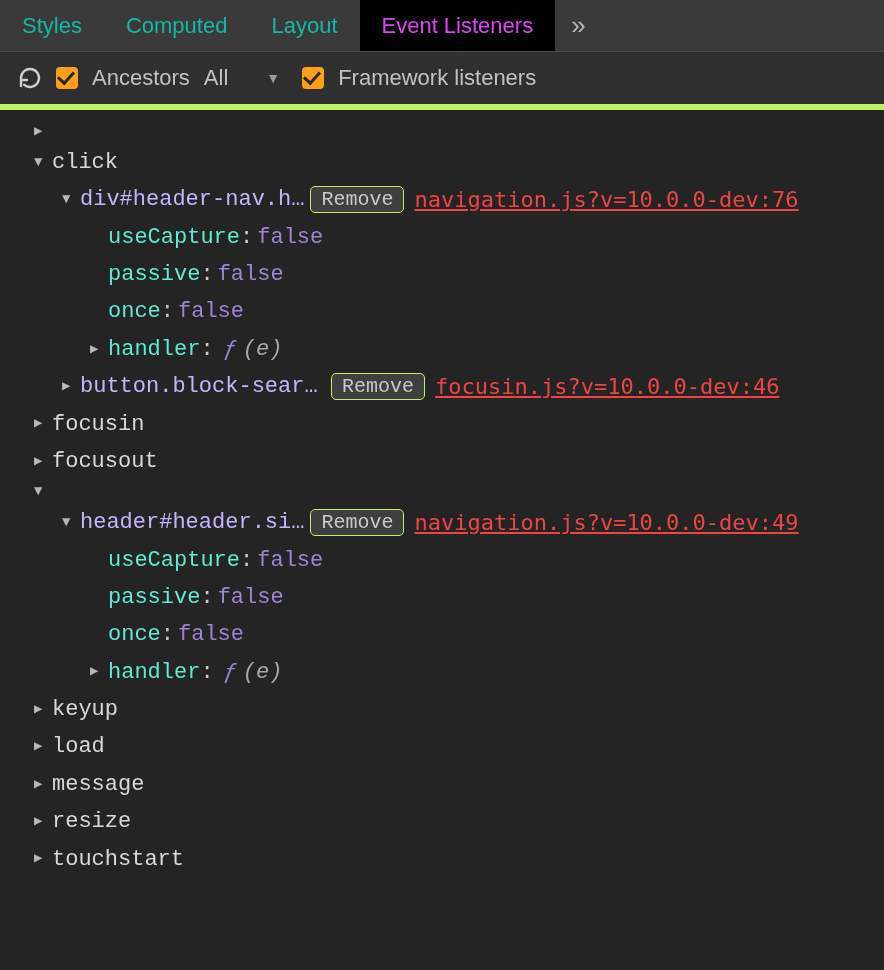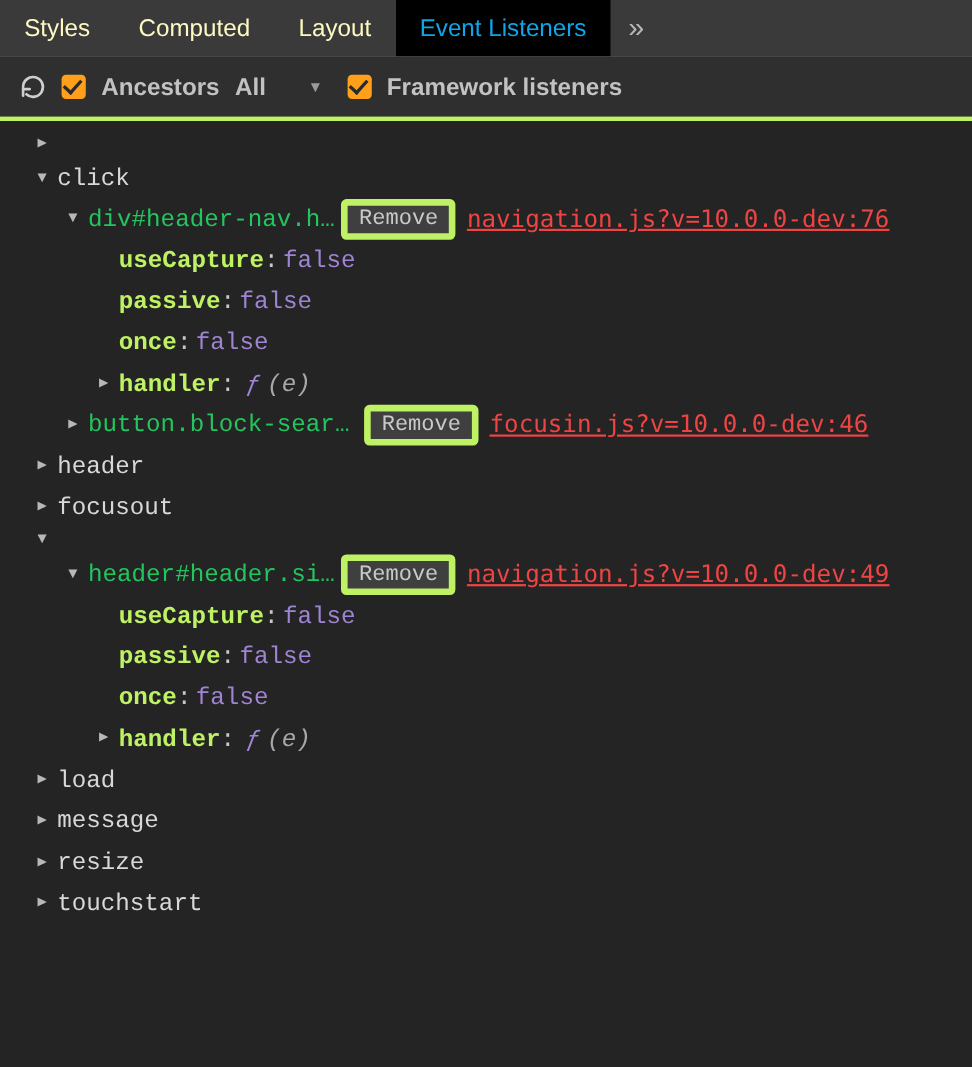--- a/index.html
+++ b/index.html
@@ -16,44 +16,43 @@
     display: flex;
     align-items: stretch;
     height: 52px;
     background: #3a3a3a;
     border-bottom: 1px solid #4a4a4a;
   }
   .tab {
     padding: 0 22px;
     display: flex;
     align-items: center;
-    color: #fef9c3;
+    color: #14b8a6;
     cursor: default;
     font-size: 22px;
   }
   .tab.active {
     background: #000;
-    color: #0ea5e9;
+    color: #d946ef;
   }
   .tab-overflow {
     padding: 0 16px;
     display: flex;
     align-items: center;
     color: #b8b8b8;
     font-size: 26px;
   }
   .toolbar {
     display: flex;
     align-items: center;
     gap: 14px;
     height: 58px;
     padding: 0 18px;
     background: #2f2f2f;
-    border-bottom: 4px solid #bef264;
-    font-weight: bold;
+    border-bottom: 6px solid #bef264;
   }
   .refresh-icon {
     width: 24px; height: 24px;
     color: #cfcfcf;
   }
   .checkbox {
     width: 22px; height: 22px;
     background: #ff9f1a;
     border-radius: 4px;
     position: relative;
@@ -101,29 +100,29 @@
     font-size: 14px;
     flex-shrink: 0;
     text-align: left;
   }
   .caret.closed::before { content: "▶"; }
   .caret.open::before { content: "▼"; }
   .indent-1 { padding-left: 24px; }
   .indent-2 { padding-left: 52px; }
   .indent-3 { padding-left: 80px; }
   .evt-name { color: #d8d8d8; }
-  .selector { color: #22c55e; }
-  .prop-key { color: #bef264; font-weight: bold; }
+  .selector { color: #c4b5fd; }
+  .prop-key { color: #5eead4; }
   .prop-val { color: #9f84d4; }
   .colon { color: #c9c9c9; margin: 0 4px 0 0; }
   .fn-f { color: #9f84d4; font-style: italic; margin-left: 6px;}
   .fn-args { color: #a8a8a8; font-style: italic; margin-left: 6px;}
   .remove-btn {
     background: #3f3f3f;
-    border: 6px solid #bef264;
+    border: 1px solid #bef264;
     color: #c9c9c9;
     font-family: inherit;
     font-size: 20px;
     padding: 1px 10px;
     border-radius: 5px;
     margin: 0 10px 0 6px;
     cursor: default;
     flex-shrink: 0;
   }
   .link {
@@ -208,21 +207,21 @@
       <span class="fn-args">(e)</span>
     </div>
     <div class="node indent-2">
       <span class="caret closed"></span>
       <span class="selector sel-trunc">button.block-search-…</span>
       <button class="remove-btn">Remove</button>
       <span class="link">focusin.js?v=10.0.0-dev:46</span>
     </div>
     <div class="node indent-1">
       <span class="caret closed"></span>
-      <span class="evt-name">header</span>
+      <span class="evt-name">focusin</span>
     </div>
     <div class="node indent-1">
       <span class="caret closed"></span>
       <span class="evt-name">focusout</span>
     </div>
     <div class="node indent-1">
       <span class="caret open"></span>
     </div>
     <div class="node indent-2">
       <span class="caret open"></span>
@@ -250,20 +249,24 @@
     </div>
     <div class="node indent-3">
       <span class="caret closed"></span>
       <span class="prop-key">handler</span>
       <span class="colon">:</span>
       <span class="fn-f">ƒ</span>
       <span class="fn-args">(e)</span>
     </div>
     <div class="node indent-1">
       <span class="caret closed"></span>
+      <span class="evt-name">keyup</span>
+    </div>
+    <div class="node indent-1">
+      <span class="caret closed"></span>
       <span class="evt-name">load</span>
     </div>
     <div class="node indent-1">
       <span class="caret closed"></span>
       <span class="evt-name">message</span>
     </div>
     <div class="node indent-1">
       <span class="caret closed"></span>
       <span class="evt-name">resize</span>
     </div>

